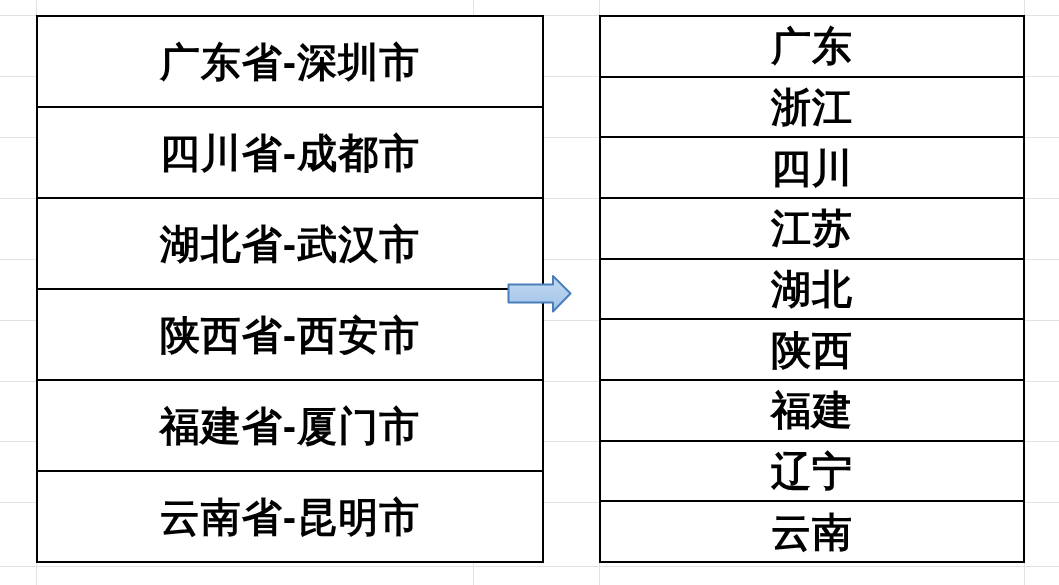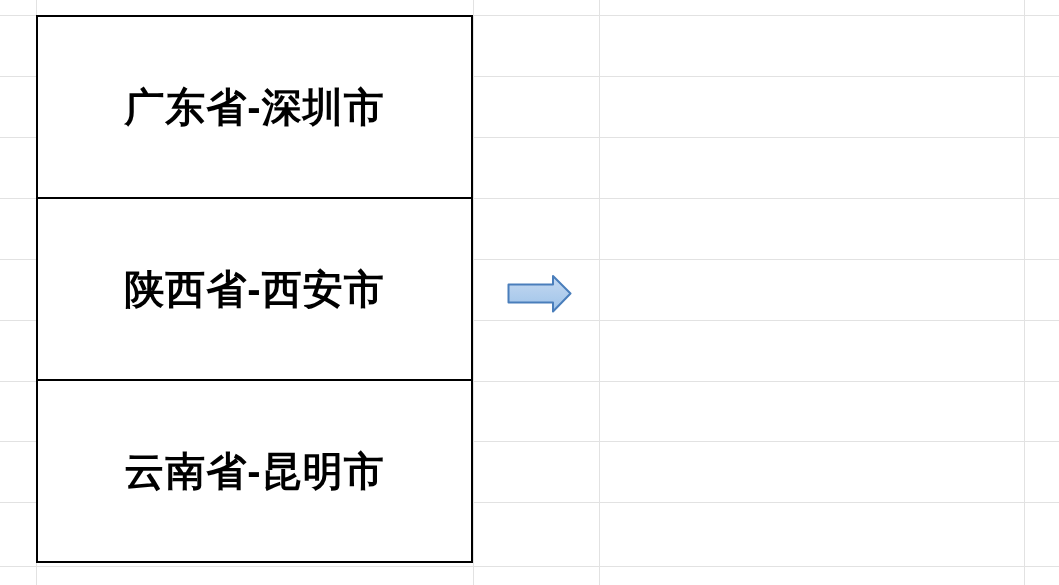--- a/index.html
+++ b/index.html
@@ -26,21 +26,21 @@
   
   .sheet-table {
     position: absolute;
     top: 15px;
     height: 548px;
     background: #ffffff;
     border: 2px solid #000000;
     display: flex;
     flex-direction: column;
   }
-  #left-table  { left: 36px;  width: 437px; }
+  #left-table  { left: 36px;  width: 508px; }
   #right-table { left: 599px; width: 426px; }
   .cell {
     flex: 1 1 0;
     display: flex;
     align-items: center;
     justify-content: center;
     border-bottom: 2px solid #000000;
     font-size: 40px;
     font-weight: 700;
     color: #000000;
@@ -72,30 +72,44 @@
   <div class="gl-h" style="top:198px"></div>
   <div class="gl-h" style="top:259px"></div>
   <div class="gl-h" style="top:320px"></div>
   <div class="gl-h" style="top:381px"></div>
   <div class="gl-h" style="top:441px"></div>
   <div class="gl-h" style="top:502px"></div>
   <div class="gl-h" style="top:566px"></div>
 
   <div class="sheet-table" id="left-table">
     <div class="cell">广东省-深圳市</div>
+    <div class="cell">四川省-成都市</div>
+    <div class="cell">湖北省-武汉市</div>
     <div class="cell">陕西省-西安市</div>
+    <div class="cell">福建省-厦门市</div>
     <div class="cell">云南省-昆明市</div>
   </div>
 
   <div id="arrow-wrap">
     <svg width="66" height="40" viewBox="0 0 66 40" xmlns="http://www.w3.org/2000/svg">
       <defs>
         <linearGradient id="arrowGrad" x1="0" y1="0" x2="0" y2="1">
           <stop offset="0" stop-color="#C5D9F1"></stop>
           <stop offset="1" stop-color="#9EC3E9"></stop>
         </linearGradient>
       </defs>
       <polygon points="1.5,10.5 46,10.5 46,2 63.5,19.5 46,37.5 46,28.5 1.5,28.5" fill="url(#arrowGrad)" stroke-width="2" stroke-linejoin="round" stroke="#4A7EBB"></polygon>
     </svg>
   </div>
 
+  <div class="sheet-table" id="right-table">
+    <div class="cell">广东</div>
+    <div class="cell">浙江</div>
+    <div class="cell">四川</div>
+    <div class="cell">江苏</div>
+    <div class="cell">湖北</div>
+    <div class="cell">陕西</div>
+    <div class="cell">福建</div>
+    <div class="cell">辽宁</div>
+    <div class="cell">云南</div>
+  </div>
 
 </div>
 
 </body></html>

